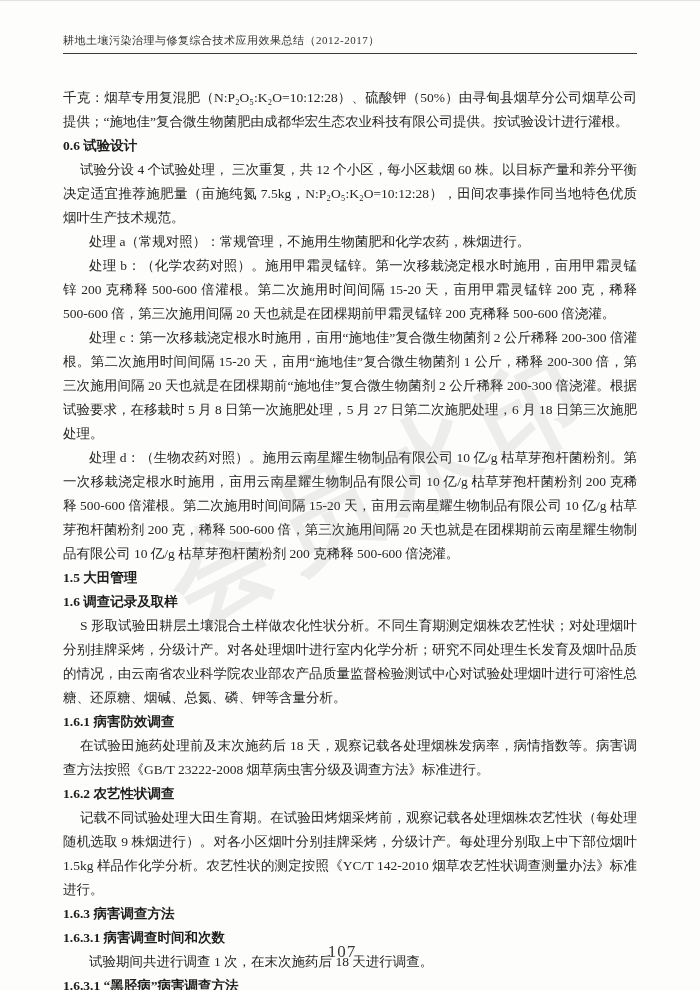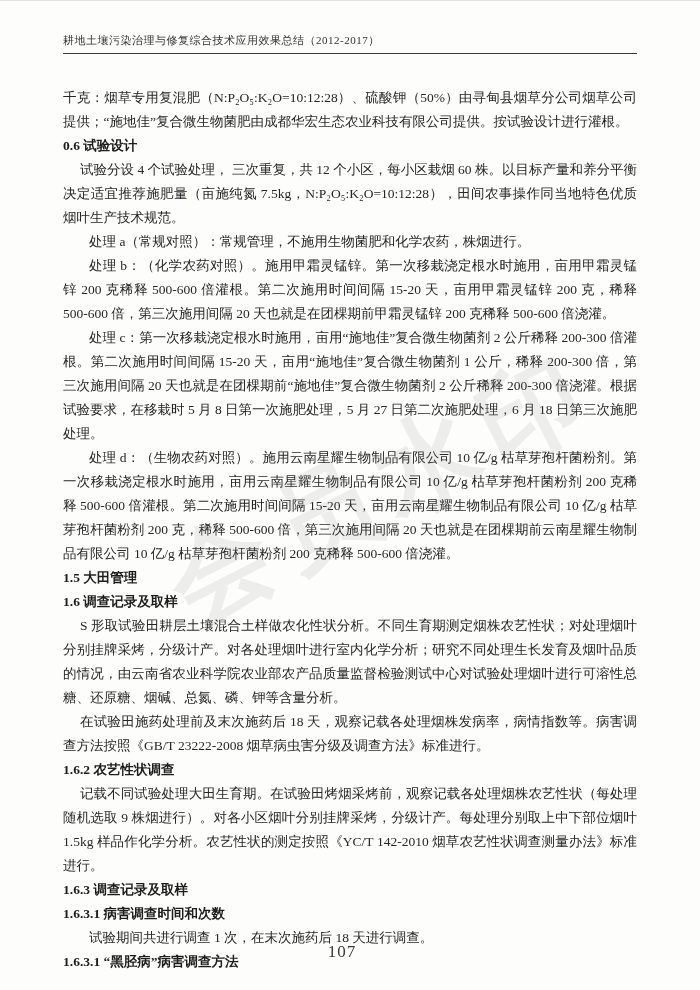--- a/index.html
+++ b/index.html
@@ -57,24 +57,25 @@
       <p class="cont">千克：烟草专用复混肥（N:P₂O₅:K₂O=10:12:28）、硫酸钾（50%）由寻甸县烟草分公司烟草公司提供；“施地佳”复合微生物菌肥由成都华宏生态农业科技有限公司提供。按试验设计进行灌根。</p>
       <h2>0.6 试验设计</h2>
       <p class="p">试验分设 4 个试验处理， 三次重复，共 12 个小区，每小区栽烟 60 株。以目标产量和养分平衡决定适宜推荐施肥量（亩施纯氮 7.5kg，N:P₂O₅:K₂O=10:12:28），田间农事操作同当地特色优质烟叶生产技术规范。</p>
       <p class="pd">处理 a（常规对照）：常规管理，不施用生物菌肥和化学农药，株烟进行。</p>
       <p class="pd">处理 b：（化学农药对照）。施用甲霜灵锰锌。第一次移栽浇定根水时施用，亩用甲霜灵锰锌 200 克稀释 500-600 倍灌根。第二次施用时间间隔 15-20 天，亩用甲霜灵锰锌 200 克，稀释 500-600 倍，第三次施用间隔 20 天也就是在团棵期前甲霜灵锰锌 200 克稀释 500-600 倍浇灌。</p>
       <p class="pd">处理 c：第一次移栽浇定根水时施用，亩用“施地佳”复合微生物菌剂 2 公斤稀释 200-300 倍灌根。第二次施用时间间隔 15-20 天，亩用“施地佳”复合微生物菌剂 1 公斤，稀释 200-300 倍，第三次施用间隔 20 天也就是在团棵期前“施地佳”复合微生物菌剂 2 公斤稀释 200-300 倍浇灌。根据试验要求，在移栽时 5 月 8 日第一次施肥处理，5 月 27 日第二次施肥处理，6 月 18 日第三次施肥处理。</p>
       <p class="pd">处理 d：（生物农药对照）。施用云南星耀生物制品有限公司 10 亿/g 枯草芽孢杆菌粉剂。第一次移栽浇定根水时施用，亩用云南星耀生物制品有限公司 10 亿/g 枯草芽孢杆菌粉剂 200 克稀释 500-600 倍灌根。第二次施用时间间隔 15-20 天，亩用云南星耀生物制品有限公司 10 亿/g 枯草芽孢杆菌粉剂 200 克，稀释 500-600 倍，第三次施用间隔 20 天也就是在团棵期前云南星耀生物制品有限公司 10 亿/g 枯草芽孢杆菌粉剂 200 克稀释 500-600 倍浇灌。</p>
       <h2>1.5 大田管理</h2>
       <h2>1.6 调查记录及取样</h2>
       <p class="p">S 形取试验田耕层土壤混合土样做农化性状分析。不同生育期测定烟株农艺性状；对处理烟叶分别挂牌采烤，分级计产。对各处理烟叶进行室内化学分析；研究不同处理生长发育及烟叶品质的情况，由云南省农业科学院农业部农产品质量监督检验测试中心对试验处理烟叶进行可溶性总糖、还原糖、烟碱、总氮、磷、钾等含量分析。</p>
+      <h2>1.6.1 病害防效调查</h2>
       <p class="p">在试验田施药处理前及末次施药后 18 天，观察记载各处理烟株发病率，病情指数等。病害调查方法按照《GB/T 23222-2008 烟草病虫害分级及调查方法》标准进行。</p>
       <h2>1.6.2 农艺性状调查</h2>
       <p class="p">记载不同试验处理大田生育期。在试验田烤烟采烤前，观察记载各处理烟株农艺性状（每处理随机选取 9 株烟进行）。对各小区烟叶分别挂牌采烤，分级计产。每处理分别取上中下部位烟叶 1.5kg 样品作化学分析。农艺性状的测定按照《YC/T 142-2010 烟草农艺性状调查测量办法》标准进行。</p>
-      <h2>1.6.3 调查记录及取样</h2>
+      <h2>1.6.3 病害调查方法</h2>
       <h2>1.6.3.1 病害调查时间和次数</h2>
       <p class="pd">试验期间共进行调查 1 次，在末次施药后 18 天进行调查。</p>
       <h2>1.6.3.1 “黑胫病”病害调查方法</h2>
     </main>
 
   <div class="page-number">107</div>
 
 </div>
 
 </body></html>

